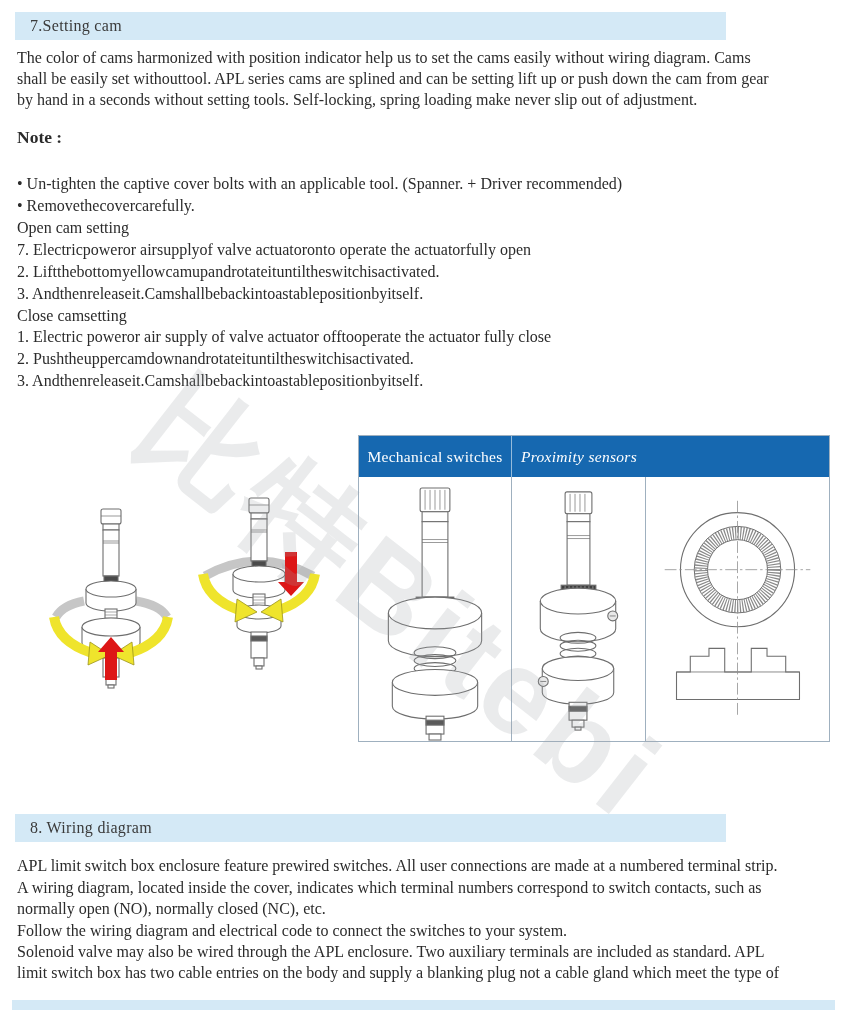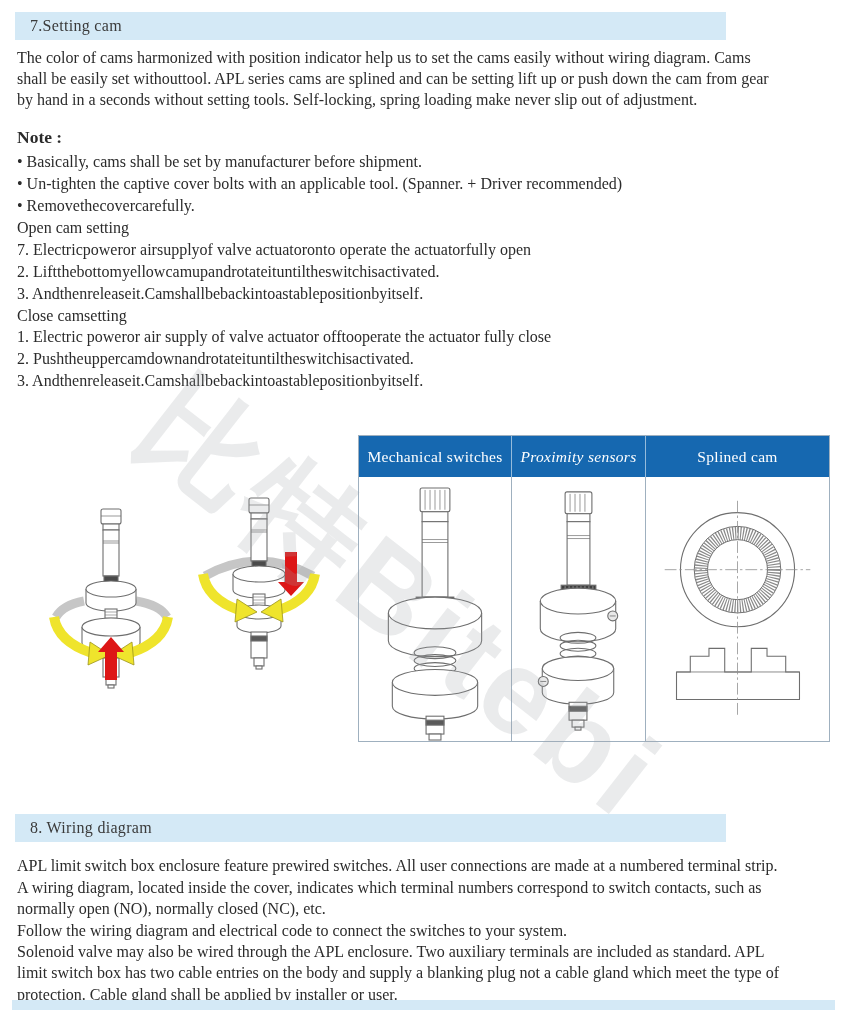--- a/index.html
+++ b/index.html
@@ -70,21 +70,20 @@
 
   <div class="secbar" style="top:12px">
     <span>7.Setting cam</span>
   </div>
 
   <div class="line" style="top:48px">The color of cams harmonized with position indicator help us to set the cams easily without wiring diagram. Cams</div>
   <div class="line" style="top:90px">by hand in a seconds without setting tools. Self-locking, spring loading make never slip out of adjustment.</div>
   <div class="line" style="top:69px">shall be easily set withouttool. APL series cams are splined and can be setting lift up or push down the cam from gear</div>
 
   <div class="line note-title" style="top:127px">Note :</div>
-  <div class="line" style="top:152px">• Basically, cams shall be set by manufacturer before shipment.</div>
   <div class="line" style="top:174px">• Un-tighten the captive cover bolts with an applicable tool. (Spanner. + Driver recommended)</div>
   <div class="line" style="top:196px">• Removethecovercarefully.</div>
 
   <div class="line" style="top:218px">Open cam setting</div>
   <div class="line" style="top:240px">7. Electricpoweror airsupplyof valve actuatoronto operate the actuatorfully open</div>
   <div class="line" style="top:262px">2. Liftthebottomyellowcamupandrotateituntiltheswitchisactivated.</div>
   <div class="line" style="top:284px">3. Andthenreleaseit.Camshallbebackintoastablepositionbyitself.</div>
 
   <div class="line" style="top:306px">Close camsetting</div>
   <div class="line" style="top:327px">1. Electric poweror air supply of valve actuator offtooperate the actuator fully close</div>
@@ -152,21 +151,20 @@
       <polygon points="88,109 68,122 90,132" fill="var(--arrow_yellow)" stroke="#9a931c" stroke-width=".8"></polygon>
 
       <polygon points="98,106 85,92 92,92 92,62 104,62 104,92 111,92" fill="var(--arrow_red)"></polygon>
     </svg>
   </div>
 
   <div class="camtable">
     <div class="thead">
       <div class="th c1">Mechanical switches</div>
       <div class="th c2">Proximity sensors</div>
-      <div class="th c3">Splined cam</div>
     </div>
     <div class="tbody">
 
       <div class="td c1">
         <svg width="152" height="264" viewBox="0 0 152 266">
           <g stroke="var(--line_art)" stroke-width="1.1" fill="#fff">
             <rect x="61" y="10" width="30" height="24" rx="2"></rect>
             <path d="M66,12 V32 M71,12 V32 M76,12 V32 M81,12 V32 M86,12 V32" fill="none" stroke-width=".7"></path>
             <rect x="63" y="34" width="26" height="10"></rect>
             <rect x="63" y="44" width="26" height="76"></rect>
@@ -243,19 +241,18 @@
   <div class="secbar" style="top:814px">
     <span>8. Wiring diagram</span>
   </div>
 
   <div class="line" style="top:856px">APL limit switch box enclosure feature prewired switches. All user connections are made at a numbered terminal strip.</div>
   <div class="line" style="top:878px">A wiring diagram, located inside the cover, indicates which terminal numbers correspond to switch contacts, such as</div>
   <div class="line" style="top:899px">normally open (NO), normally closed (NC), etc.</div>
   <div class="line" style="top:921px">Follow the wiring diagram and electrical code to connect the switches to your system.</div>
   <div class="line" style="top:942px">Solenoid valve may also be wired through the APL enclosure. Two auxiliary terminals are included as standard. APL</div>
   <div class="line" style="top:963px">limit switch box has two cable entries on the body and supply a blanking plug not a cable gland which meet the type of</div>
-  <div class="line" style="top:985px">protection. Cable gland shall be applied by installer or user.</div>
 
   <div class="bottom-strip"></div>
 
   <div class="watermark">比特Bitebi</div>
 
 </div>
 
 </body></html>

